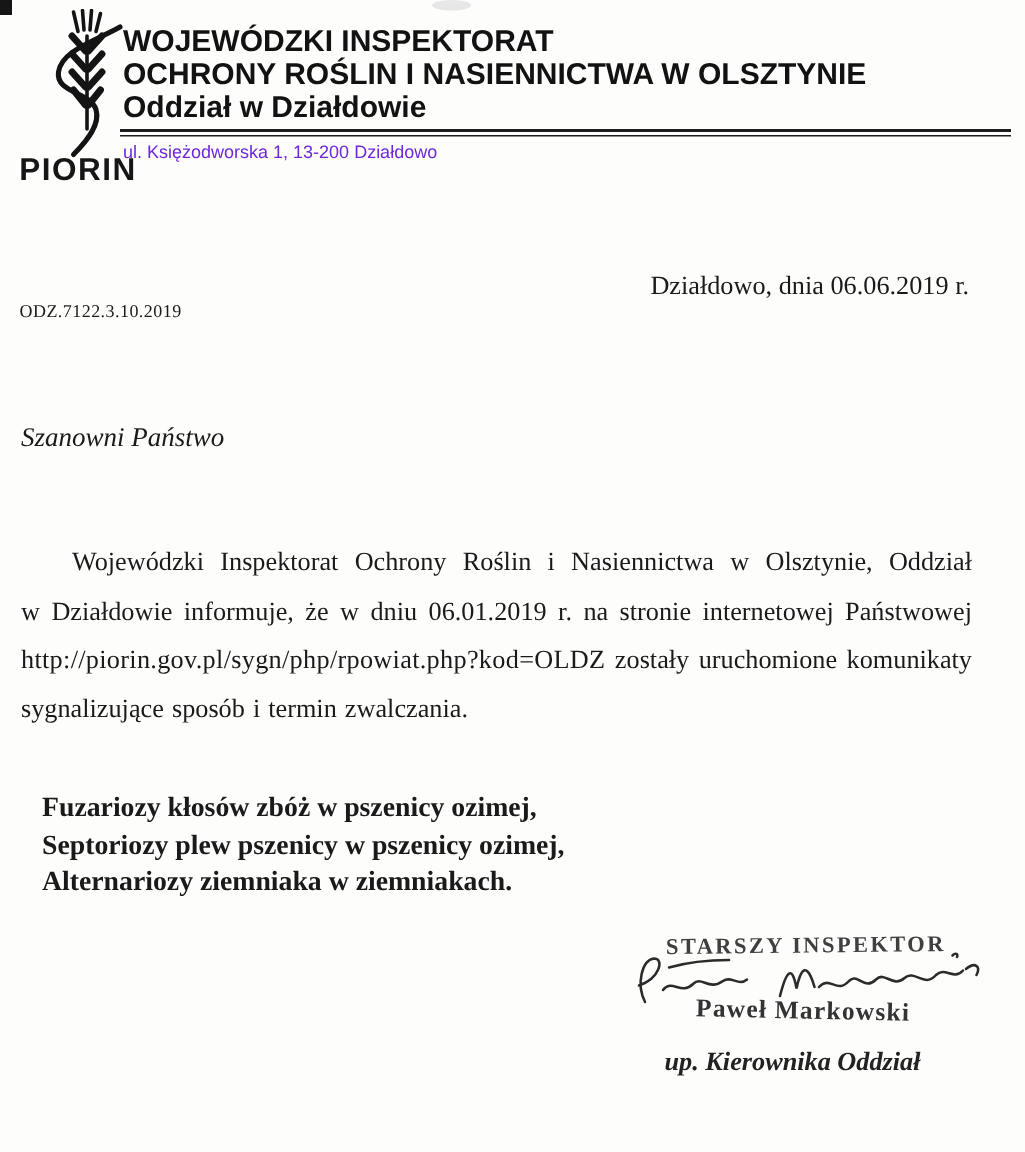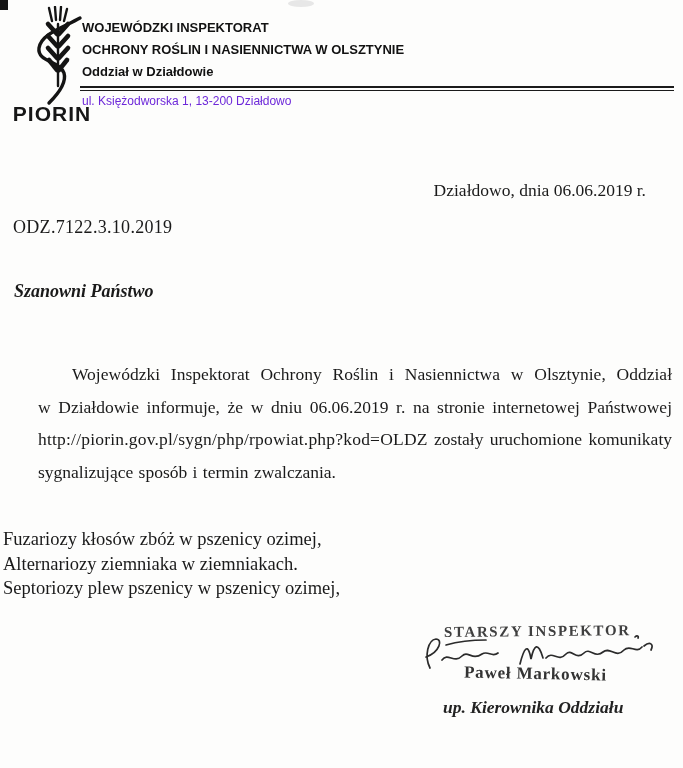--- a/index.html
+++ b/index.html
@@ -19,39 +19,39 @@
   .logo{position:absolute;left:8px;top:6px;width:92px;height:118px;}
   .logo svg{display:block;}
   .logo-caption{
     position:absolute;left:0;top:96px;width:88px;
     text-align:center;
     font-family:"Liberation Sans", sans-serif;
     font-size:21px;font-weight:600;letter-spacing:1px;color:#161616;
   }
   .org{position:absolute;left:82px;top:17px;width:596px;
     font-family:"Liberation Sans", sans-serif;font-weight:bold;color:#121212;}
-  .org-line{font-size:13px;line-height:22px;white-space:nowrap;}
+  .org-line{font-size:20px;line-height:22px;white-space:nowrap;}
   .org-rule{margin-top:3px;height:2px;border-top:2px solid #1b1b1b;border-bottom:1px solid #1b1b1b;width:594px;margin-left:-2px;}
   .contact{margin-top:2px;font-weight:normal;font-size:12px;line-height:17.5px;color:#6d28d9;}
   .contact div{white-space:pre;}
 
   
   .dateline{position:absolute;right:37px;top:180px;font-size:17.5px;white-space:nowrap;text-align:center;}
-  .refno{position:absolute;left:13px;top:200px;font-size:18px;letter-spacing:.3px;margin-top:17px;}
-  .salutation{position:absolute;left:14px;top:281px;font-size:18px;font-weight:bold;font-style:italic;}
+  .refno{position:absolute;left:13px;top:200px;font-size:12px;letter-spacing:.3px;}
+  .salutation{position:absolute;left:14px;top:281px;font-size:18px;font-weight:normal;font-style:italic;}
 
   
-  .body-text{position:absolute;left:14px;top:358px;width:634px;font-size:17.5px;margin-left:24px;}
+  .body-text{position:absolute;left:14px;top:358px;width:634px;font-size:17.5px;}
   .bline{line-height:32.5px;text-align:justify;text-align-last:justify;word-spacing:1px;}
   .bline.first{padding-left:34px;}
   .bline.last{text-align:left;text-align-last:left;}
   .bline .url{font-weight:normal;letter-spacing:.2px;}
 
   
-  .alerts{position:absolute;left:3px;top:527px;font-size:18.5px;font-weight:normal;line-height:24.5px;}
+  .alerts{position:absolute;left:28px;top:527px;font-size:18.5px;font-weight:bold;line-height:24.5px;}
 
   
   .stamp-title{
     position:absolute;left:444px;top:623px;
     font-size:15px;font-weight:600;letter-spacing:1.6px;
     color:#3f3f3f;transform:rotate(-.6deg);white-space:nowrap;
   }
   .sig-svg{position:absolute;left:412px;top:630px;}
   .stamp-name{
     position:absolute;left:464px;top:664px;
@@ -107,29 +107,29 @@
       <div>ul. Księżodworska 1, 13-200 Działdowo</div>
     </div>
   </div>
 
   <div class="dateline">Działdowo, dnia 06.06.2019 r.</div>
   <div class="refno">ODZ.7122.3.10.2019</div>
   <div class="salutation">Szanowni Państwo</div>
 
   <div class="body-text">
     <div class="bline first">Wojewódzki Inspektorat Ochrony Roślin i Nasiennictwa w Olsztynie, Oddział</div>
-    <div class="bline">w Działdowie informuje, że w dniu 06.06.2019 r. na stronie internetowej Państwowej</div>
+    <div class="bline">w Działdowie informuje, że w dniu 06.01.2019 r. na stronie internetowej Państwowej</div>
     <div class="bline"><span class="url">http://piorin.gov.pl/sygn/php/rpowiat.php?kod=OLDZ</span><span> zostały uruchomione komunikaty</span></div>
     <div class="bline last">sygnalizujące sposób i termin zwalczania.</div>
   </div>
 
   <div class="alerts">
     <div>Fuzariozy kłosów zbóż w pszenicy ozimej,</div>
+    <div>Septoriozy plew pszenicy w pszenicy ozimej,</div>
     <div>Alternariozy ziemniaka w ziemniakach.</div>
-    <div>Septoriozy plew pszenicy w pszenicy ozimej,</div>
   </div>
 
   <div class="stamp-title">STARSZY INSPEKTOR</div>
 
   <svg class="sig-svg" width="248" height="46" viewBox="0 0 248 46">
     <g stroke="#2b2b2b" fill="none" stroke-width="1.7" stroke-linecap="round">
 
       <path d="M18,38 C12,26 16,10 24,9 C31,9 28,22 14,27"></path>
 
       <path d="M30,30 C36,22 42,34 50,26 C56,20 60,31 70,24 C76,20 80,28 86,23"></path>
@@ -140,15 +140,15 @@
 
       <path d="M134,28 C141,20 146,33 154,24 C160,18 164,31 172,23 C178,17 183,29 191,22 C198,16 204,29 212,20 C218,14 224,24 230,17"></path>
 
       <path d="M232,16 C238,11 242,14 239,20"></path>
 
       <path d="M223,7 C225,5 227,6 226,8"></path>
     </g>
   </svg>
 
   <div class="stamp-name">Paweł Markowski</div>
-  <div class="authority">up. Kierownika Oddziału</div>
+  <div class="authority">up. Kierownika Oddział</div>
 
 </div>
 
 </body></html>

